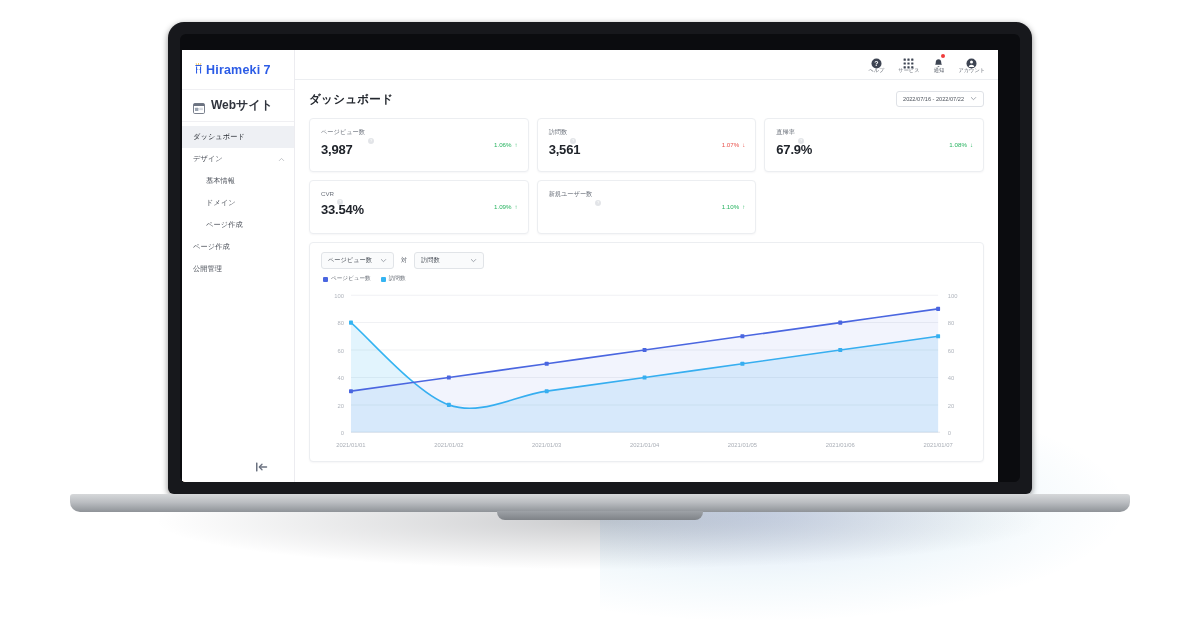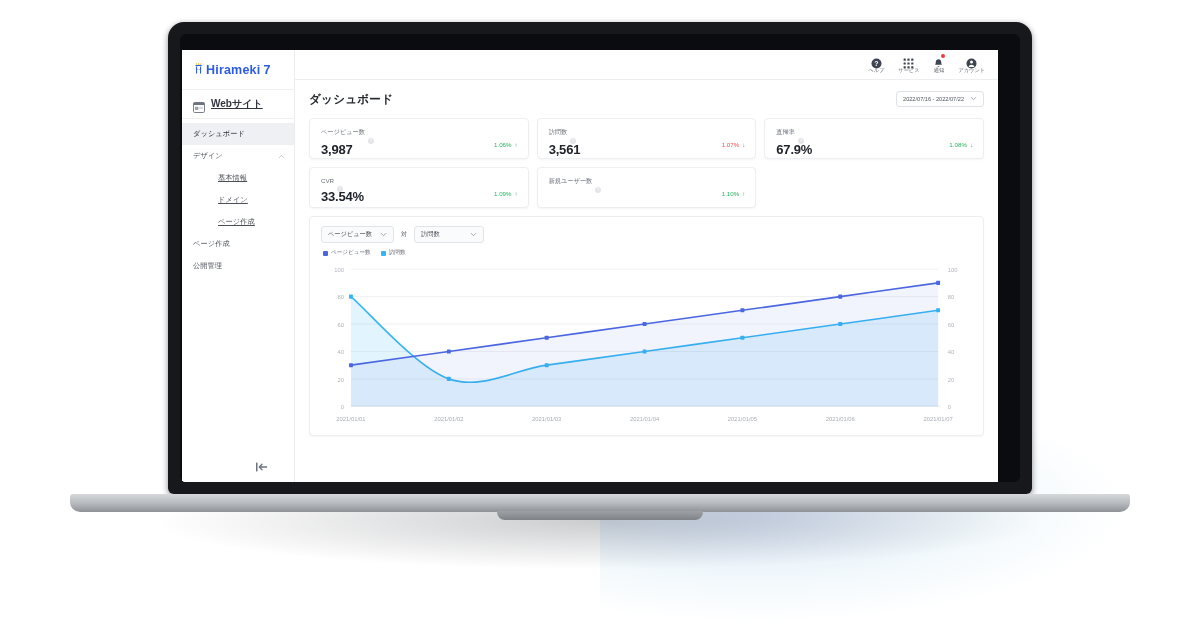--- a/index.html
+++ b/index.html
@@ -72,31 +72,31 @@
   .logo-text { font-size: 12.5px; font-weight: 700; color:#2C5CE6; letter-spacing:.2px; }
   .logo-text .num { margin-left:3px; }
 
   .site-row {
     display:flex; align-items:center; gap:6px;
     padding: 7px 0 7px 11px;
     border-top: 1px solid #f0f0f3;
     border-bottom: 1px solid #f0f0f3;
   }
   .site-icon { width:12px; height:11px; flex:0 0 12px; }
-  .site-label { font-size: 10px; color:#30343d; font-weight:600;text-decoration:underline; }
+  .site-label { font-size: 12px; color:#30343d; font-weight:600; }
 
   .nav { padding-top: 4px; }
   .nav-item {
     display:flex; align-items:center; justify-content:space-between;
     padding: 6px 9px 6px 11px;
     font-size: 7.2px; color:#4a4f58; cursor:pointer;
     letter-spacing: .1px;
   }
   .nav-item.active { background:#eef0f4; color:#2a2e35; }
-  .nav-item.sub { padding-left: 36px; text-decoration: underline; }
+  .nav-item.sub { padding-left: 24px; }
   .chev { width:7px; height:7px; opacity:.55; }
 
   .collapse-btn {
     position:absolute; left: 72px; bottom: 8px;
     width: 16px; height: 14px; display:flex; align-items:center; justify-content:center;
     cursor:pointer;
   }
 
   
   .main { flex:1; min-width:0; display:flex; flex-direction:column; background:#fff; }
@@ -120,21 +120,21 @@
   .date-picker {
     display:flex; align-items:center; gap:6px;
     border:1px solid #dfe2e7; border-radius:3px;
     padding: 3px 6px; font-size:5.6px; color:#4d535c; background:#fff; cursor:pointer;
   }
 
   
   .kpi-grid { display:grid; grid-template-columns: repeat(3, 1fr); gap: 8px; }
   .kpi-card {
     background:#fff; border:1px solid #eceef1; border-radius:4px;
-    padding: 9px 10px 10px 11px; height: 41px; position:relative;
+    padding: 9px 10px 10px 11px; height: 54px; position:relative;
     box-shadow: 0 1px 2px rgba(20,25,40,.04);
   }
   .kpi-top { display:flex; align-items:center; gap:3px; }
   .kpi-label { font-size:6.2px; color:#6a707a; }
   .help-dot { width:6px; height:6px; opacity:.4; }
   .kpi-value { margin-top:5px; font-size:13px; font-weight:700; color:#20242b; letter-spacing:-.2px; }
   .kpi-delta {
     position:absolute; right:10px; top: 22px;
     font-size:6.2px; display:flex; align-items:center; gap:3px;
   }

